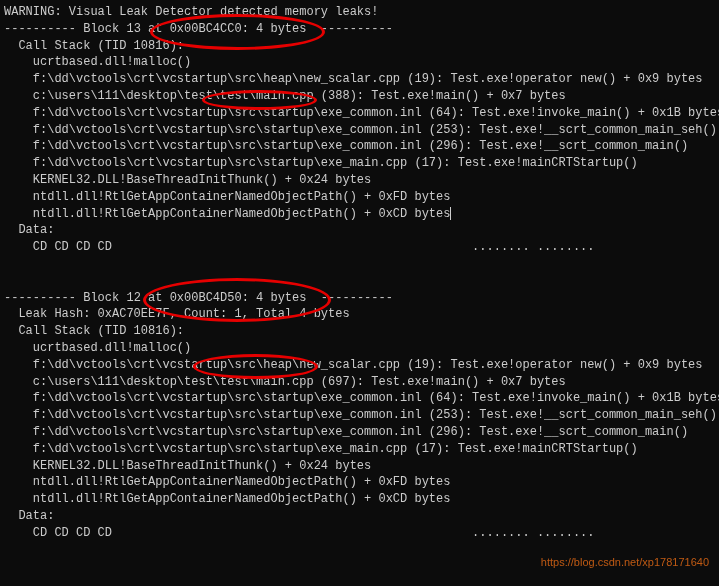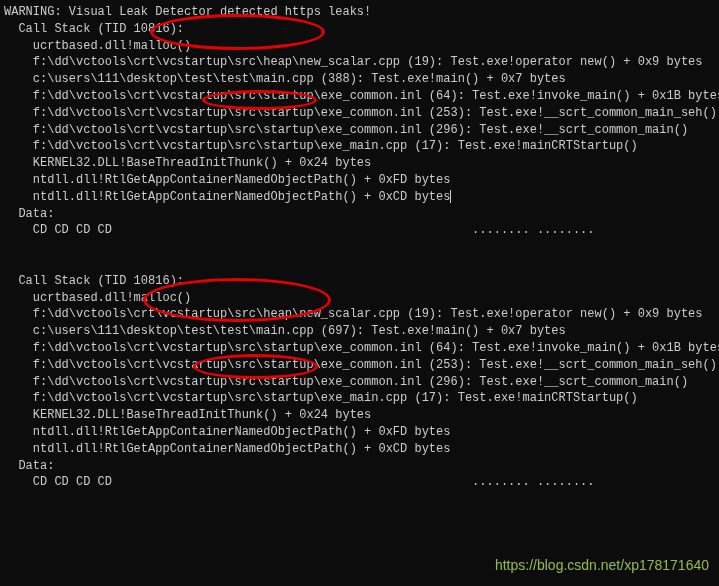--- a/index.html
+++ b/index.html
@@ -19,50 +19,53 @@
 .dashed { white-space: pre; }
 .cursor { display: inline-block; width: 1px; height: 13px; background: #ccc; vertical-align: middle; }
 .annotation-ellipse {
   position: absolute;
   border: 3px solid #e60000;
   border-radius: 50%;
   pointer-events: none;
 }
 .watermark {
   position: absolute;
-  bottom: 10px;
+  bottom: 16px;
   right: 10px;
-  color: #bef264;
-  font-size: 14px;
+  color: #f97316;
+  font-size: 11px;
   font-family: Arial, sans-serif;
   opacity: 0.75;
 }
 </style>
 </head>
 <body>
 
 <div>
-  <div class="line">WARNING: Visual Leak Detector detected https leaks!</div>
+  <div class="line">WARNING: Visual Leak Detector detected memory leaks!</div>
 
+  <div class="dashed"><span>---------- </span><span>Block 13 at 0x00BC4CC0: 4 bytes</span><span>  ----------</span></div>
   <div class="line">  Call Stack (TID 10816):</div>
   <div class="line">    ucrtbased.dll!malloc()</div>
   <div class="line">    f:\dd\vctools\crt\vcstartup\src\heap\new_scalar.cpp (19): Test.exe!operator new() + 0x9 bytes</div>
   <div class="line">    c:\users\111\desktop\test\test\main.cpp (388): Test.exe!main() + 0x7 bytes</div>
   <div class="line">    f:\dd\vctools\crt\vcstartup\src\startup\exe_common.inl (64): Test.exe!invoke_main() + 0x1B bytes</div>
   <div class="line">    f:\dd\vctools\crt\vcstartup\src\startup\exe_common.inl (253): Test.exe!__scrt_common_main_seh() + 0x5 bytes</div>
   <div class="line">    f:\dd\vctools\crt\vcstartup\src\startup\exe_common.inl (296): Test.exe!__scrt_common_main()</div>
   <div class="line">    f:\dd\vctools\crt\vcstartup\src\startup\exe_main.cpp (17): Test.exe!mainCRTStartup()</div>
   <div class="line">    KERNEL32.DLL!BaseThreadInitThunk() + 0x24 bytes</div>
   <div class="line">    ntdll.dll!RtlGetAppContainerNamedObjectPath() + 0xFD bytes</div>
   <div class="line"><span>    ntdll.dll!RtlGetAppContainerNamedObjectPath() + 0xCD bytes</span><span class="cursor"></span></div>
   <div class="line">  Data:</div>
   <div class="line">    CD CD CD CD                                                  ........ ........</div>
   <div class="line">&nbsp;</div>
   <div class="line">&nbsp;</div>
 
+  <div class="dashed"><span>---------- </span><span>Block 12 at 0x00BC4D50: 4 bytes</span><span>  ----------</span></div>
+  <div class="line">  Leak Hash: 0xAC70EE7F, Count: 1, Total 4 bytes</div>
   <div class="line">  Call Stack (TID 10816):</div>
   <div class="line">    ucrtbased.dll!malloc()</div>
   <div class="line">    f:\dd\vctools\crt\vcstartup\src\heap\new_scalar.cpp (19): Test.exe!operator new() + 0x9 bytes</div>
   <div class="line">    c:\users\111\desktop\test\test\main.cpp (697): Test.exe!main() + 0x7 bytes</div>
   <div class="line">    f:\dd\vctools\crt\vcstartup\src\startup\exe_common.inl (64): Test.exe!invoke_main() + 0x1B bytes</div>
   <div class="line">    f:\dd\vctools\crt\vcstartup\src\startup\exe_common.inl (253): Test.exe!__scrt_common_main_seh() + 0x5 bytes</div>
   <div class="line">    f:\dd\vctools\crt\vcstartup\src\startup\exe_common.inl (296): Test.exe!__scrt_common_main()</div>
   <div class="line">    f:\dd\vctools\crt\vcstartup\src\startup\exe_main.cpp (17): Test.exe!mainCRTStartup()</div>
   <div class="line">    KERNEL32.DLL!BaseThreadInitThunk() + 0x24 bytes</div>
   <div class="line">    ntdll.dll!RtlGetAppContainerNamedObjectPath() + 0xFD bytes</div>

